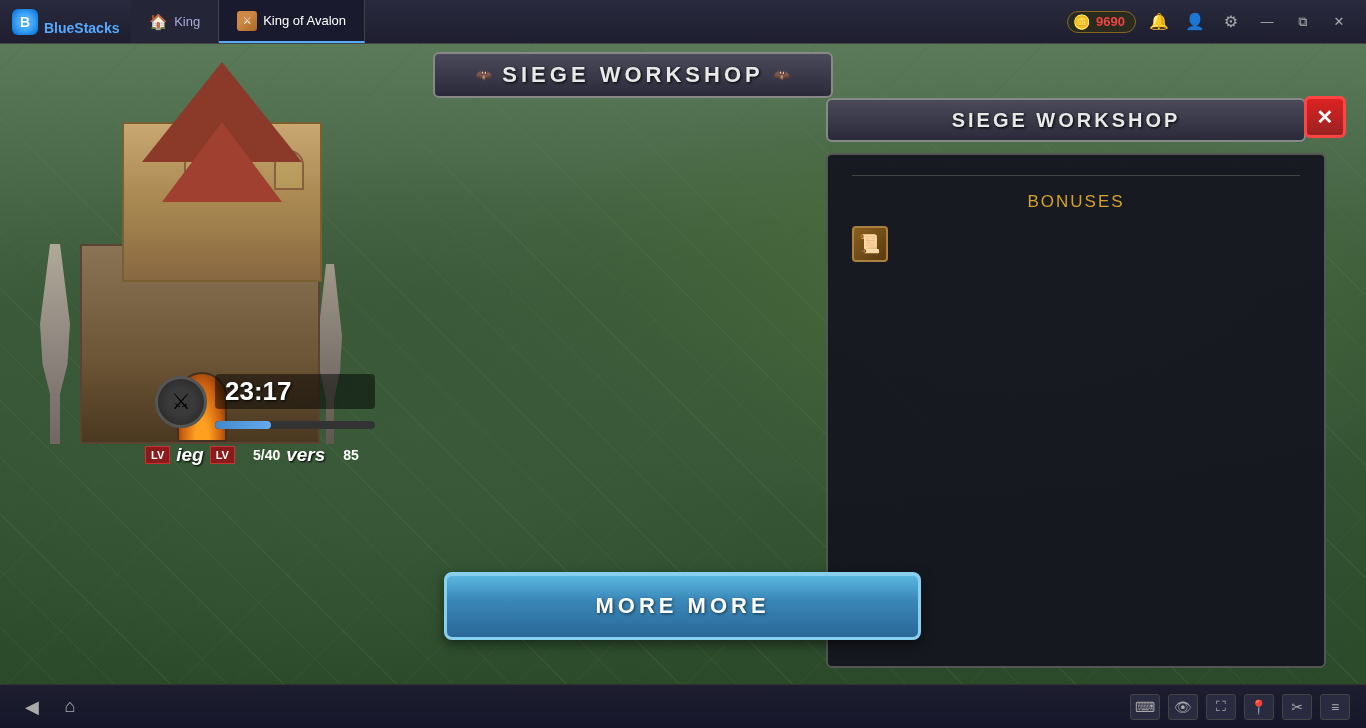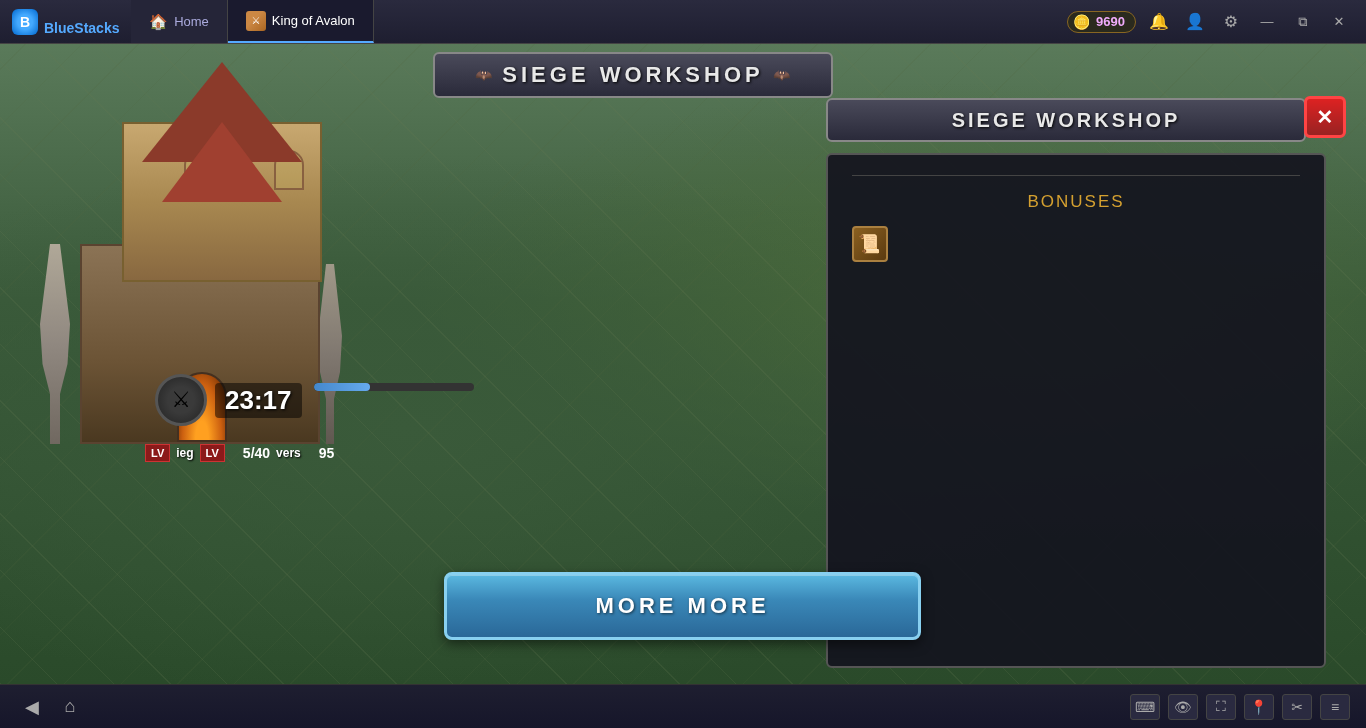--- a/index.html
+++ b/index.html
@@ -68,21 +68,21 @@
       display: flex; align-items: center; gap: 10px; padding: 0 14px;
     }
     .tb-coin {
       display: flex; align-items: center; gap: 5px;
       background: #2a2a1e;
       border: 1px solid #886622;
       border-radius: 12px;
       padding: 2px 10px 2px 6px;
     }
     .tb-coin-icon { color: #fcc030; font-size: 14px; }
-    .tb-coin-val { color: #f0abfc; font-size: 13px; font-weight: bold; }
+    .tb-coin-val { color: #ef4444; font-size: 13px; font-weight: bold; }
     .tb-action-btn {
       width: 26px; height: 26px;
       display: flex; align-items: center; justify-content: center;
       color: #aaa; font-size: 16px; cursor: pointer;
     }
     .tb-win-btn {
       width: 26px; height: 26px;
       display: flex; align-items: center; justify-content: center;
       color: #aaa; font-size: 13px; cursor: pointer;
     }
@@ -208,21 +208,21 @@
     }
     .timer-sword-icon {
       width: 52px; height: 52px;
       background: radial-gradient(circle, #3a3a3a 40%, #222 100%);
       border-radius: 50%;
       border: 3px solid #555;
       display: flex; align-items: center; justify-content: center;
       font-size: 22px;
     }
     .timer-right {
-      display: flex; flex-direction: row; gap: 12px;
+      display: flex; flex-direction: column; gap: 12px;
     }
     .timer-value {
       color: #fff;
       font-size: 26px;
       font-weight: bold;
       text-shadow: 1px 1px 3px #000;
       background: rgba(0,0,0,0.5);
       padding: 2px 10px;
       border-radius: 4px;
     }
@@ -247,23 +247,24 @@
     .lv-tag {
       background: #8b1a1a;
       color: #fff;
       font-size: 11px;
       font-weight: bold;
       padding: 2px 5px;
       border: 1px solid #cc3333;
     }
     .lv-text {
       color: #fff;
-      font-size: 12px;
+      font-size: 19px;
       font-weight: bold;
       text-shadow: 1px 1px 2px #000;
+      font-style: italic;
     }
     .lv-badge2 {
       background: #8b1a1a;
       color: #fff;
       font-size: 11px;
       font-weight: bold;
       padding: 2px 5px;
       border: 1px solid #cc3333;
     }
     .lv-number {
@@ -446,21 +447,21 @@
 
 <div id="titlebar">
   <div class="tb-logo">
     <div class="tb-logo-icon">B</div>
     <span class="tb-logo-text">BlueStacks</span>
   </div>
 
   <div class="tb-tabs">
     <div class="tb-tab home">
       <span class="tb-tab-icon">🏠</span>
-      <span>Home</span>
+      <span>King</span>
     </div>
     <div class="tb-tab active">
       <div class="tb-tab-img">⚔</div>
       <span>King of Avalon</span>
     </div>
   </div>
 
   <div class="tb-spacer"></div>
 
   <div class="tb-actions">
@@ -504,21 +505,21 @@
       </div>
     </div>
   </div>
 
   <div class="level-badge">
     <span class="lv-tag">LV</span>
     <span class="lv-text">ieg</span>
     <span class="lv-badge2">LV</span>
     <span class="lv-number">5/40</span>
     <span class="lv-text">vers</span>
-    <span class="lv-number">95</span>
+    <span class="lv-number">85</span>
   </div>
 
   <div class="siege-title-overlay">
     <div class="siege-title-bg">
       <span class="siege-title-bat-left">🦇</span>
       <span class="siege-title-text">SIEGE WORKSHOP</span>
       <span class="siege-title-bat-right">🦇</span>
     </div>
   </div>
 

